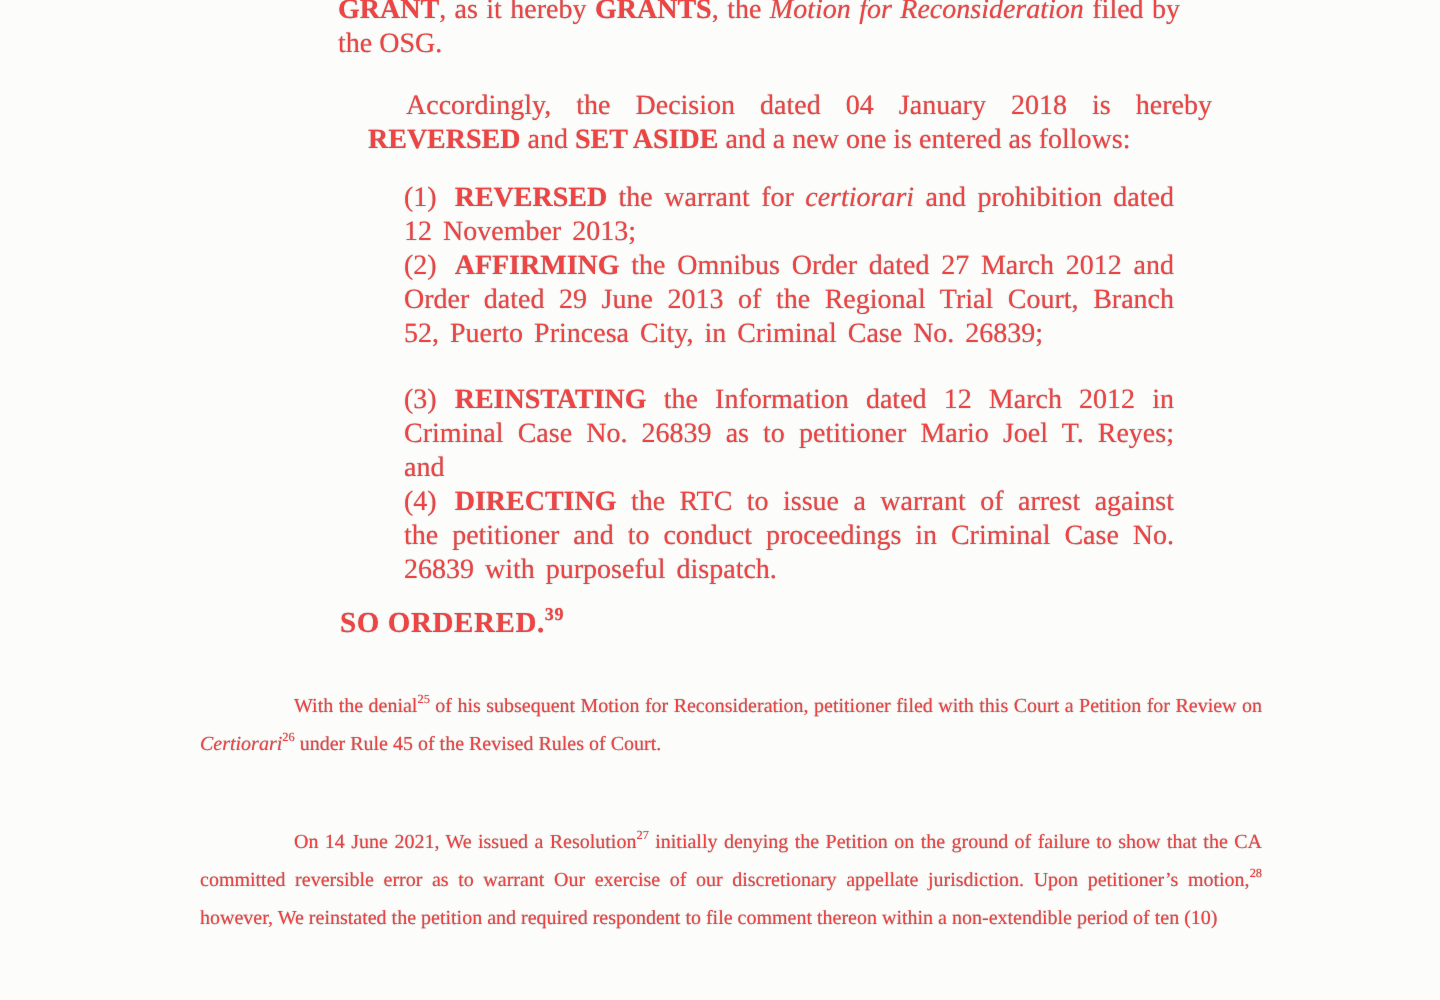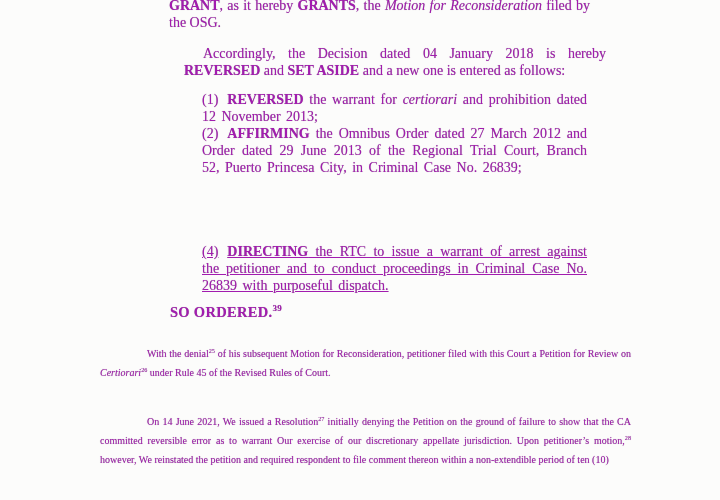--- a/index.html
+++ b/index.html
@@ -4,21 +4,21 @@
 <style>
   html, body { margin: 0; padding: 0; background: #e8e8e6; }
   .page {
     position: relative;
     width: 720px;
     height: 500px;
     margin: 0 auto;
     background: #fcfcfb;
     overflow: hidden;
     font-family: "Liberation Serif", "DejaVu Serif", serif;
-    color: #a21caf;
+    color: #ef4444;
   }
   .scan {
     position: absolute;
     inset: 0;
     filter: blur(0.22px);
     text-shadow: 0 0 0.7px rgba(43,43,43,0.45);
   }
   
   .q {
     position: absolute;
@@ -33,21 +33,21 @@
     left: 202px;
     width: 385px;
     font-size: 14px;
     line-height: 17.2px;
     text-align: justify;
     word-spacing: 2px;
   }
   .item-1 { top: 91px; }
   .item-2 { top: 125px; }
   .item-3 { top: 192px; }
-  .item-4 { top: 243px; text-decoration: underline; }
+  .item-4 { top: 243px; }
   .num { margin-right: 9px; }
   .so-ordered {
     position: absolute;
     left: 170px;
     top: 304px;
     font-size: 14.5px;
     font-weight: bold;
     letter-spacing: 0.3px;
   }
   
@@ -74,20 +74,21 @@
   <div class="scan">
 
     <div class="q p-grant"><span class="bd">GRANT</span><span>, as it hereby </span><span class="bd">GRANTS</span><span>, the </span><span class="it">Motion for Reconsideration</span><span> filed by the OSG.</span></div>
 
     <div class="q p-accordingly"><span>Accordingly, the Decision dated 04 January 2018 is hereby </span><span class="bd">REVERSED</span><span> and </span><span class="bd">SET ASIDE</span><span> and a new one is entered as follows:</span></div>
 
     <div class="item item-1"><span class="num">(1)</span><span class="bd">REVERSED</span><span> the warrant for </span><span class="it">certiorari</span><span> and prohibition dated 12 November 2013;</span></div>
 
     <div class="item item-2"><span class="num">(2)</span><span class="bd">AFFIRMING</span><span> the Omnibus Order dated 27 March 2012 and Order dated 29 June 2013 of the Regional Trial Court, Branch 52, Puerto Princesa City, in Criminal Case No. 26839;</span></div>
 
+    <div class="item item-3"><span class="num">(3)</span><span class="bd">REINSTATING</span><span> the Information dated 12 March 2012 in Criminal Case No. 26839 as to petitioner Mario Joel T. Reyes; and</span></div>
 
     <div class="item item-4"><span class="num">(4)</span><span class="bd">DIRECTING</span><span> the RTC to issue a warrant of arrest against the petitioner and to conduct proceedings in Criminal Case No. 26839 with purposeful dispatch.</span></div>
 
     <div class="so-ordered"><span>SO ORDERED.</span><span class="sup">39</span></div>
 
     <div class="body-p p-denial"><span>With the denial</span><span class="sup">25</span><span> of his subsequent Motion for Reconsideration, petitioner filed with this Court a Petition for Review on </span><span class="it">Certiorari</span><span class="sup">26</span><span> under Rule 45 of the Revised Rules of Court.</span></div>
 
     <div class="body-p p-resolution"><span>On 14 June 2021, We issued a Resolution</span><span class="sup">27</span><span> initially denying the Petition on the ground of failure to show that the CA committed reversible error as to warrant Our exercise of our discretionary appellate jurisdiction. Upon petitioner’s motion,</span><span class="sup">28</span><span> however, We reinstated the petition and required respondent to file comment thereon within a non-extendible period of ten (10)</span></div>
 
   </div>

